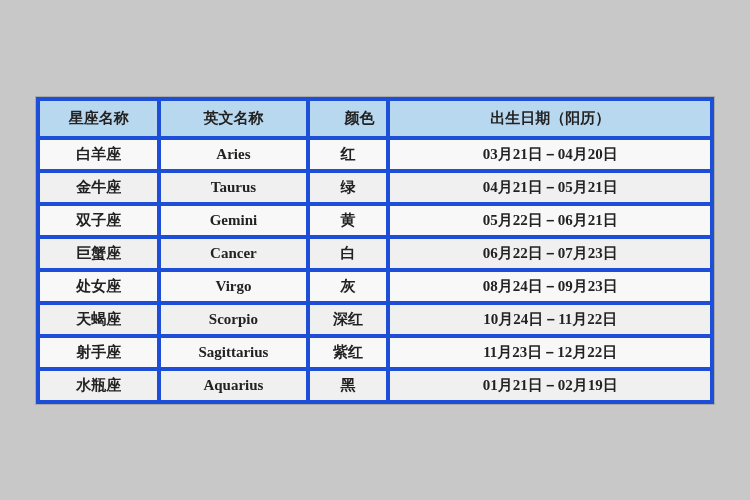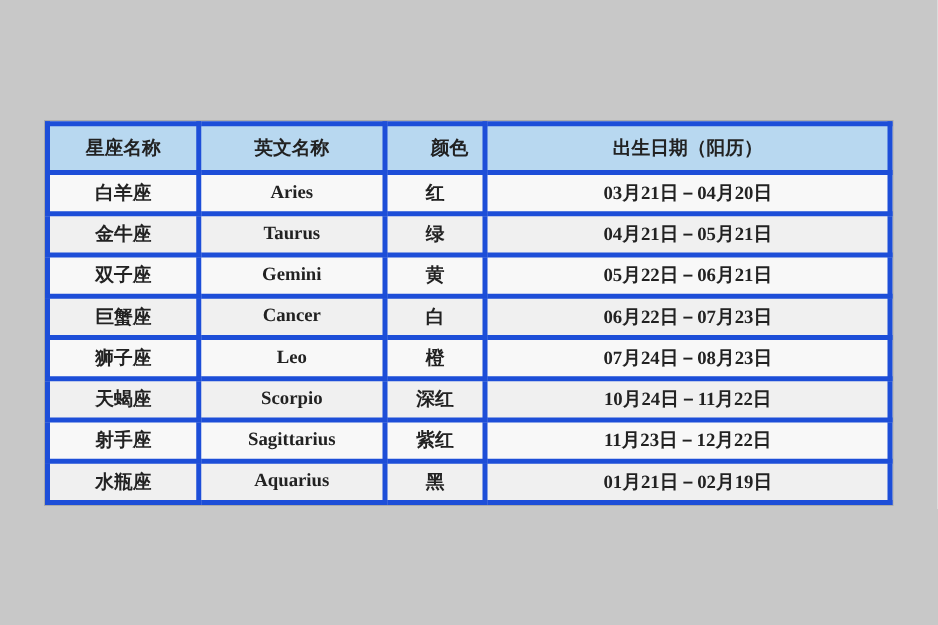--- a/index.html
+++ b/index.html
@@ -78,24 +78,24 @@
           <td>黄</td>
           <td>05月22日－06月21日</td>
         </tr>
         <tr>
           <td>巨蟹座</td>
           <td>Cancer</td>
           <td>白</td>
           <td>06月22日－07月23日</td>
         </tr>
         <tr>
-          <td>狮子座</td>
-          <td>Leo</td>
-          <td>橙</td>
-          <td>07月24日－08月23日</td>
+          <td>处女座</td>
+          <td>Virgo</td>
+          <td>灰</td>
+          <td>08月24日－09月23日</td>
         </tr>
         <tr>
           <td>天蝎座</td>
           <td>Scorpio</td>
           <td>深红</td>
           <td>10月24日－11月22日</td>
         </tr>
         <tr>
           <td>射手座</td>
           <td>Sagittarius</td>

